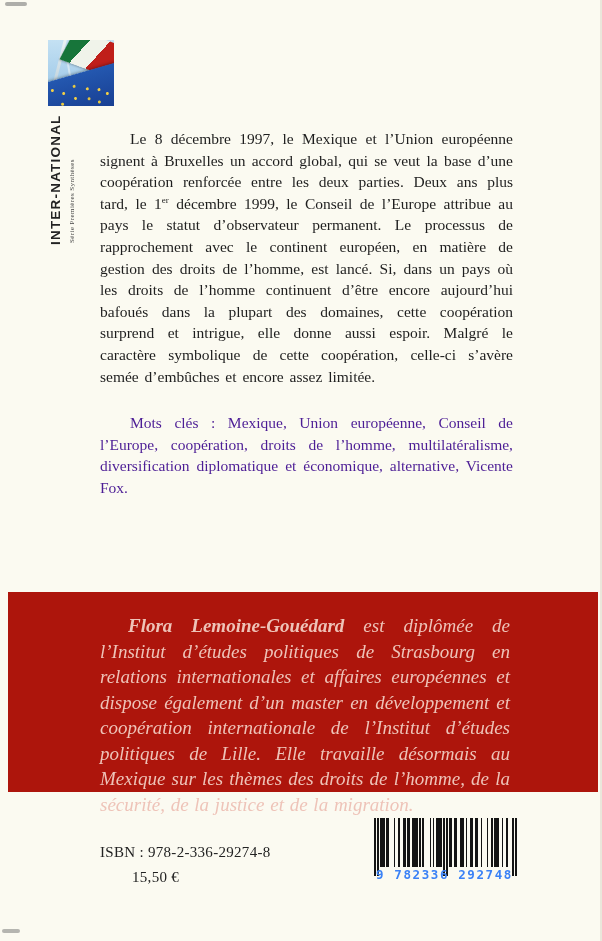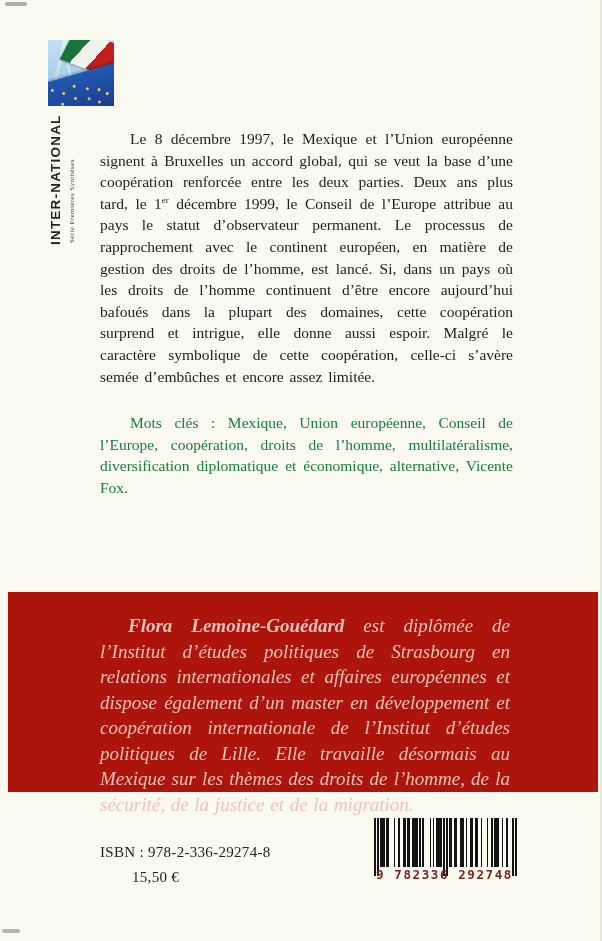--- a/index.html
+++ b/index.html
@@ -75,21 +75,21 @@
 
   
   .body-col{position:absolute;left:100px;top:128px;width:413px;}
   .synopsis{
     margin:0;text-align:justify;text-indent:30px;
     font-size:15.5px;line-height:21.6px;word-spacing:2px;color:#1e1e1e;
   }
   .synopsis sup{font-size:9px;line-height:0;}
   .keywords{
     margin:25px 0 0 0;text-align:justify;text-indent:30px;
-    font-size:15.5px;line-height:21.6px;word-spacing:2px;color:#15803d;
+    font-size:15.5px;line-height:21.6px;word-spacing:2px;color:#4c1d95;
   }
 
   
   .red-band{
     position:absolute;left:8px;top:592px;width:590px;height:200px;
     background:#ad150c;
   }
   .band-text{
     margin:0;padding:21px 88px 0 92px;
     font-style:italic;font-size:19px;line-height:25.5px;
@@ -103,21 +103,21 @@
   .isbn-line{white-space:nowrap;}
   .price-line{white-space:nowrap;margin-left:32px;}
 
   .barcode{position:absolute;left:374px;top:818px;width:150px;}
   .barcode-bars{display:flex;align-items:flex-start;height:58px;}
   .bar{width:1.5px;flex:0 0 1.5px;}
   .bar.on{background:#141414;}
   .barcode-digits{
     margin-top:-9px;padding-left:2px;
     font-family:"DejaVu Sans Mono", monospace;
-    font-size:12.5px;font-weight:bold;letter-spacing:1.6px;color:#7f1d1d;
+    font-size:12.5px;font-weight:bold;letter-spacing:1.6px;color:#3b82f6;
     white-space:nowrap;
   }
 </style>
 </head>
 <body>
 
 <div class="page">
 
   <div class="smudge-top"></div>
   <div class="smudge-bottom"></div>

